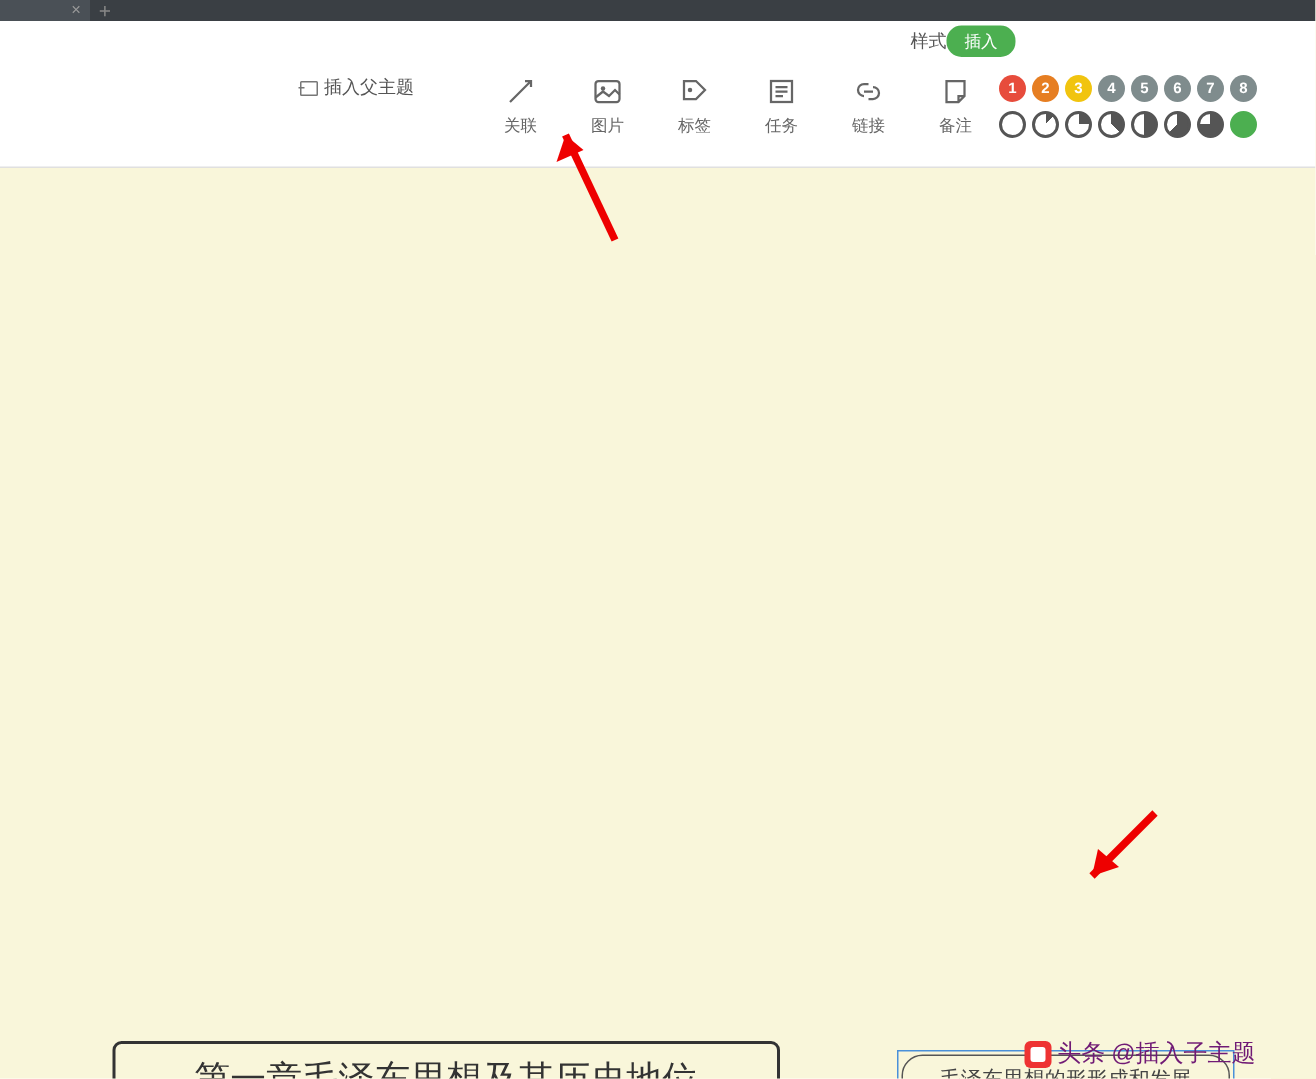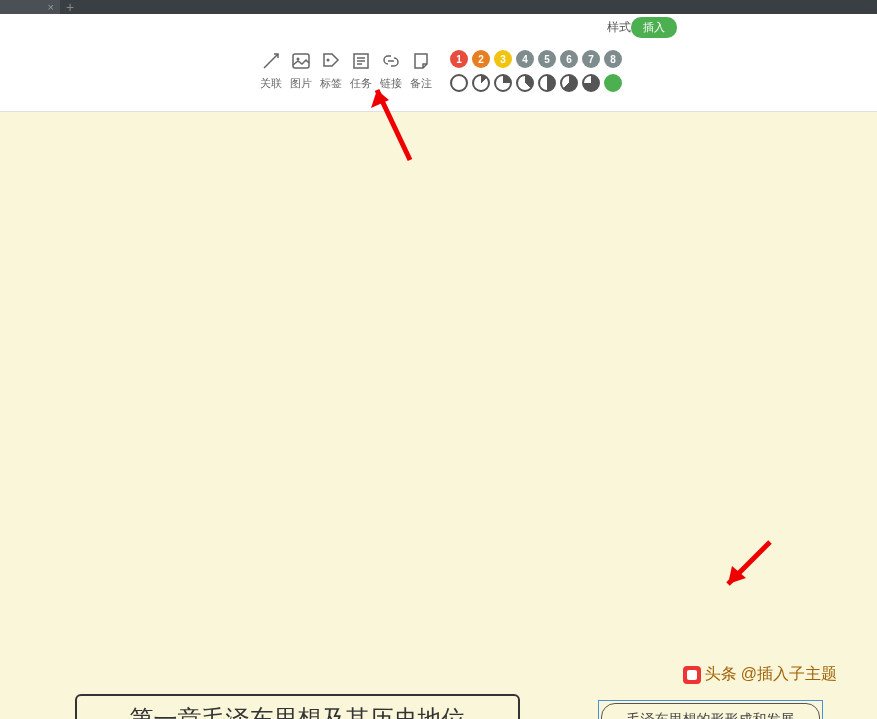--- a/index.html
+++ b/index.html
@@ -17,21 +17,21 @@
   .header-btn { background: #4caf50; color: #fff; font-size: 11px; padding: 3px 12px; border-radius: 10px; cursor: pointer; text-align: right; }
   
   
   .ribbon { height: 72px; background: #fff; border-bottom: 1px solid #e0e0e0; display: flex; align-items: flex-start; padding: 10px 0 0 200px; }
   .ribbon-group-insert { display: flex; flex-direction: column; gap: 6px; margin-right: 30px; }
   .ribbon-item { display: flex; align-items: center; gap: 4px; font-size: 12px; color: #555; cursor: pointer; }
   .ribbon-icon-box { width: 12px; height: 10px; border: 1px solid #777; border-radius: 1px; position: relative; }
   .ribbon-icon-box::before { content:''; position:absolute; left:-2px; top:3px; width:4px; height:1px; background:#777;}
   .ribbon-row2 { margin-left: 0; }
   
-  .ribbon-tools { display: flex; gap: 8px; margin-left: 30px; }
+  .ribbon-tools { display: flex; gap: 36px; margin-left: 30px; }
   .tool-col { display: flex; flex-direction: column; align-items: center; gap: 4px; cursor: pointer; }
   .tool-icon { width: 22px; height: 22px; display:flex; align-items:center; justify-content:center; }
   .tool-label { font-size: 11px; color: #666; }
   
   
   .markers { display:flex; flex-direction:column; gap:6px; margin-left: 18px; }
   .marker-row { display:flex; gap:4px; }
   .num-circle { width: 18px; height:18px; border-radius:50%; display:flex; align-items:center; justify-content:center; font-size:10px; color:#fff; font-weight:bold; cursor:pointer;}
   .pie { width:18px; height:18px; border-radius:50%; border:2px solid #555; position:relative; cursor:pointer; background:#fff;}
   
@@ -40,41 +40,45 @@
   
   .main-node { position: absolute; left: 75px; top: 582px; width: 445px; height: 50px; border: 2px solid #333; border-radius: 6px; display:flex; align-items:center; justify-content:center; font-size: 24px; color: #333; background:#f9f6da; }
   
   .child-node-wrap { position:absolute; left: 598px; top: 588px; width:225px; height:40px; border:1px solid #4a90d9; padding:2px;}
   .child-node { width:100%; height:100%; border:1.5px solid #555; border-radius:14px; display:flex; align-items:center; justify-content:center; font-size:14px; color:#444; background:#f9f6da;}
   
   
   .red-arrow { position:absolute; }
   .red-arrow svg { display:block; }
   
-  .watermark { position:absolute; right: 40px; bottom: 34px; font-size:16px; color:#a16207; font-weight:500; display:flex; align-items:center; gap:4px;}
+  .watermark { position:absolute; right: 40px; bottom: 6px; font-size:16px; color:#701a75; font-weight:500; display:flex; align-items:center; gap:4px;}
   .watermark-icon { width:18px; height:18px; background:#e33; border-radius:4px; position:relative;}
   .watermark-icon::after{content:'';position:absolute;left:4px;top:4px;width:10px;height:10px;background:#fff;border-radius:2px;}
 </style>
 </head>
 <body>
 
 <div class="tab-bar">
   <div class="tab">
     <span class="tab-close">×</span>
   </div>
   <div class="tab-add">+</div>
 </div>
 
 <div class="header">
   <span class="header-text">样式</span>
   <span class="header-btn">插入</span>
 </div>
 
 <div class="ribbon">
   <div class="ribbon-group-insert">
+    <div class="ribbon-item ribbon-row2">
+      <span class="ribbon-icon-box"></span>
+      <span>插入父主题</span>
+    </div>
   </div>
 
   <div class="ribbon-tools">
     <div class="tool-col">
       <span class="tool-icon">
         <svg width="22" height="22" viewBox="0 0 22 22">
             <path d="M4 18 L18 4 M14 4 L18 4 L18 8" stroke="#666" stroke-width="1.5" fill="none"></path>
           </svg>
       </span>
       <span class="tool-label">关联</span>

